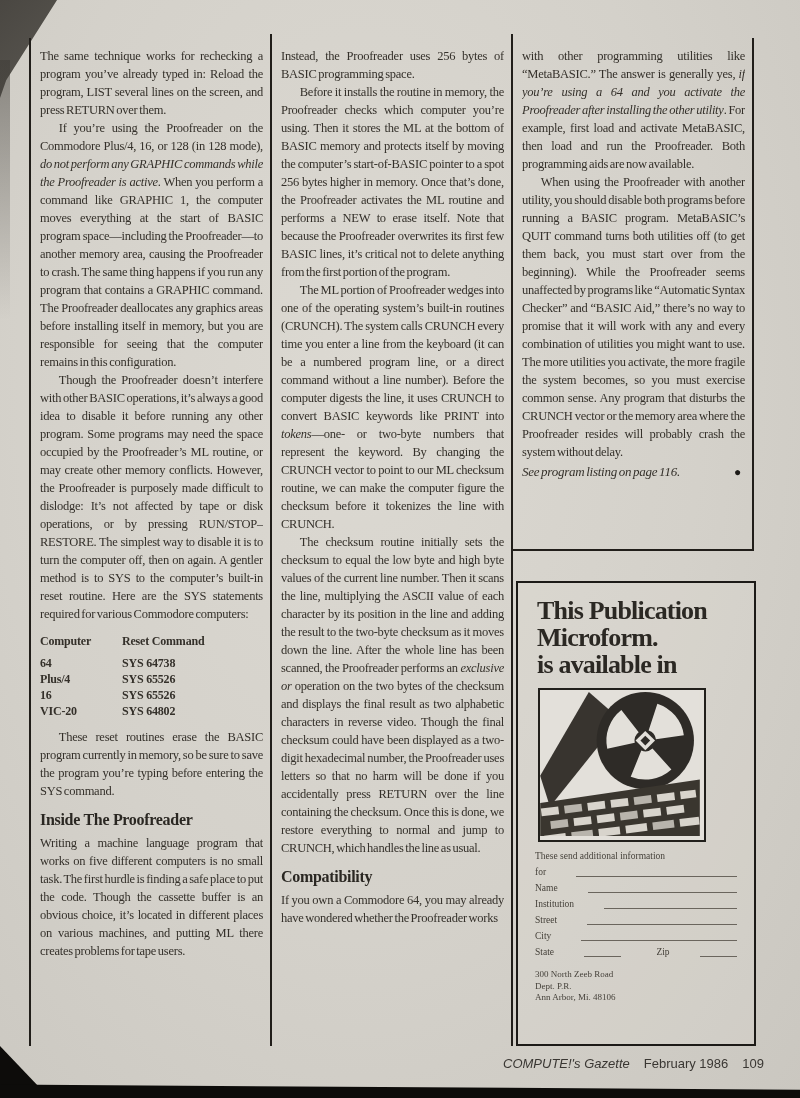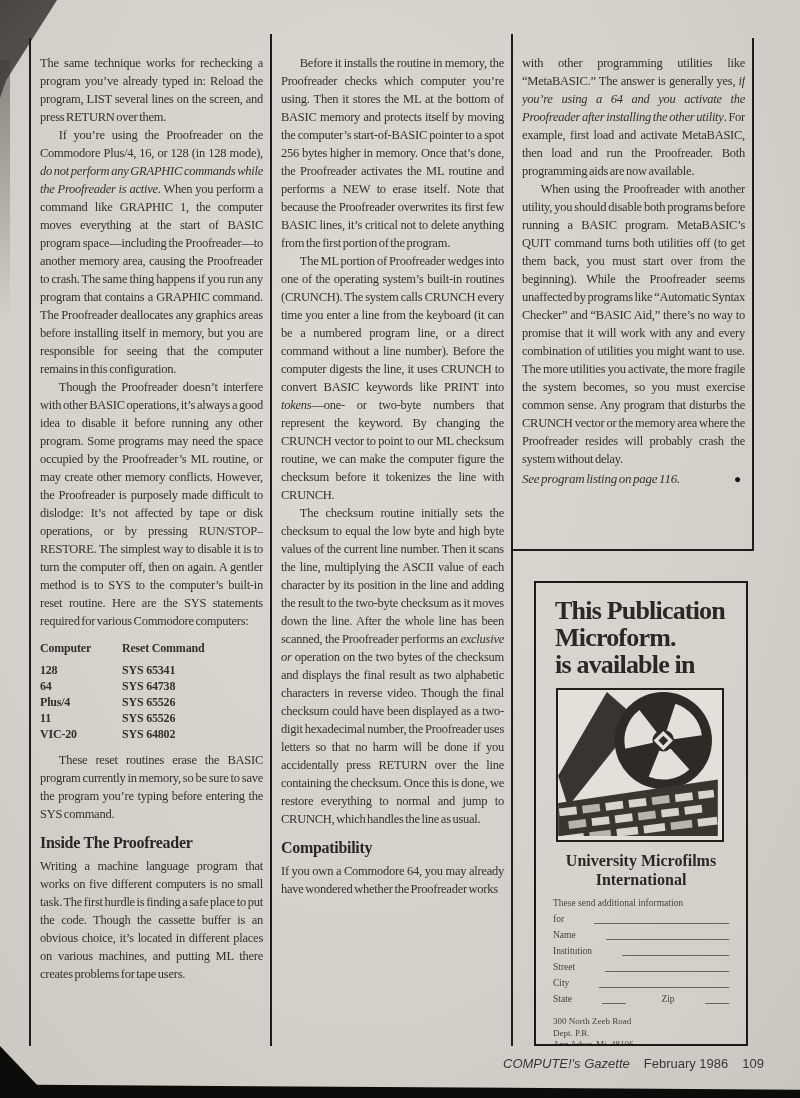--- a/index.html
+++ b/index.html
@@ -20,21 +20,21 @@
   .scan-corner-bl{position:absolute;left:0;bottom:10px;width:40px;height:42px;background:#0d0c0a;
     clip-path:polygon(0 0,100% 100%,0 100%);}
   
   .vrule{position:absolute;width:2px;background:#211e1a;}
   .rule-left{left:29px;top:38px;height:1008px;}
   .rule-d1{left:270px;top:34px;height:1012px;}
   .rule-d2{left:511px;top:34px;height:1012px;}
   .rule-right{left:752px;top:38px;height:512px;}
   .hrule{position:absolute;left:512px;top:549px;width:242px;height:2px;background:#211e1a;}
   
-  .col{position:absolute;top:54px;width:223px;text-align:justify;
+  .col{position:absolute;top:47px;width:223px;text-align:justify;
     font-size:12.5px;line-height:18px;letter-spacing:-0.25px;word-spacing:-1.2px;
     overflow:hidden;}
   .col1{left:40px;height:1012px;}
   .col2{left:281px;height:1012px;}
   .col3{left:522px;height:514px;}
   .col p{margin:0;}
   .indent{text-indent:1.5em;}
   .it{font-style:italic;}
   .subhead{font-size:16px;line-height:20px;margin:10px 0 4px 0;font-weight:bold;
     letter-spacing:-0.3px;word-spacing:0;color:#2a2722;text-align:left;}
@@ -43,21 +43,21 @@
     letter-spacing:-0.2px;word-spacing:0;text-align:left;}
   .t-head{display:flex;margin-bottom:6px;}
   .t-row{display:flex;}
   .t-c1{flex:0 0 82px;}
   .t-c2{flex:1;}
   
   .listing-note{display:flex;justify-content:space-between;align-items:center;margin-top:2px;}
   .note-text{font-style:italic;font-size:13px;}
   .end-bullet{font-size:12px;color:#1c1a17;margin-right:4px;}
   
-  .ad-box{position:absolute;left:534px;top:581px;width:214px;height:465px;
+  .ad-box{position:absolute;left:516px;top:581px;width:240px;height:465px;
     border:2px solid #1c1a17;box-sizing:border-box;padding:12px 17px 0 17px;overflow:hidden;
     background:rgba(222,219,212,0.25);}
   .ad-headline{font-weight:bold;font-size:26px;line-height:27px;letter-spacing:-0.8px;
     color:#2b2823;margin:2px 0 10px 2px;}
   .ad-image{width:164px;height:150px;border:2px solid #211f1b;margin-left:3px;background:#e3e0da;}
   .ad-company{text-align:center;font-weight:bold;font-size:16px;line-height:19px;
     color:#2b2823;margin-top:9px;}
   .ad-form{margin-top:9px;font-size:9.5px;color:#46423b;letter-spacing:0;}
   .ad-form-intro{margin-bottom:2px;}
   .f-row{display:flex;align-items:flex-end;margin-top:6px;gap:27px;}
@@ -89,47 +89,44 @@
     <p class="para"><span>The same technique works for rechecking a program you’ve already typed in: Reload the program, LIST several lines on the screen, and press RETURN over them.</span></p>
     <p class="para indent"><span>If you’re using the Proofreader on the Commodore Plus/4, 16, or 128 (in 128 mode), </span><span class="it">do not perform any GRAPHIC commands while the Proofreader is active</span><span>. When you perform a command like GRAPHIC 1, the computer moves everything at the start of BASIC program space—including the Proofreader—to another memory area, causing the Proofreader to crash. The same thing happens if you run any program that contains a GRAPHIC command. The Proofreader deallocates any graphics areas before installing itself in memory, but you are responsible for seeing that the computer remains in this configuration.</span></p>
     <p class="para indent"><span>Though the Proofreader doesn’t interfere with other BASIC operations, it’s always a good idea to disable it before running any other program. Some programs may need the space occupied by the Proofreader’s ML routine, or may create other memory conflicts. However, the Proofreader is purposely made difficult to dislodge: It’s not affected by tape or disk operations, or by pressing RUN/STOP–RESTORE. The simplest way to disable it is to turn the computer off, then on again. A gentler method is to SYS to the computer’s built-in reset routine. Here are the SYS statements required for various Commodore computers:</span></p>
     <div class="sys-table">
       <div class="t-head">
         <span class="t-c1">Computer</span>
         <span class="t-c2">Reset Command</span>
       </div>
       <div>
           <div class="t-row">
-            <span class="t-c1">128</span>
-            <span class="t-c2">SYS 65341</span>
-          </div>
-          <div class="t-row">
             <span class="t-c1">64</span>
             <span class="t-c2">SYS 64738</span>
           </div>
           <div class="t-row">
             <span class="t-c1">Plus/4</span>
             <span class="t-c2">SYS 65526</span>
           </div>
           <div class="t-row">
-            <span class="t-c1">11</span>
+            <span class="t-c1">16</span>
             <span class="t-c2">SYS 65526</span>
           </div>
           <div class="t-row">
             <span class="t-c1">VIC-20</span>
             <span class="t-c2">SYS 64802</span>
           </div>
         </div>
     </div>
     <p class="para indent"><span>These reset routines erase the BASIC program currently in memory, so be sure to save the program you’re typing before entering the SYS command.</span></p>
     <h2 class="subhead">Inside The Proofreader</h2>
     <p class="para"><span>Writing a machine language program that works on five different computers is no small task. The first hurdle is finding a safe place to put the code. Though the cassette buffer is an obvious choice, it’s located in different places on various machines, and putting ML there creates problems for tape users.</span></p>
   </div>
 
   <div class="col col2">
+    <p class="para"><span>Instead, the Proofreader uses 256 bytes of BASIC programming space.</span></p>
     <p class="para indent"><span>Before it installs the routine in memory, the Proofreader checks which computer you’re using. Then it stores the ML at the bottom of BASIC memory and protects itself by moving the computer’s start-of-BASIC pointer to a spot 256 bytes higher in memory. Once that’s done, the Proofreader activates the ML routine and performs a NEW to erase itself. Note that because the Proofreader overwrites its first few BASIC lines, it’s critical not to delete anything from the first portion of the program.</span></p>
     <p class="para indent"><span>The ML portion of Proofreader wedges into one of the operating system’s built-in routines (CRUNCH). The system calls CRUNCH every time you enter a line from the keyboard (it can be a numbered program line, or a direct command without a line number). Before the computer digests the line, it uses CRUNCH to convert BASIC keywords like PRINT into </span><span class="it">tokens</span><span>—one- or two-byte numbers that represent the keyword. By changing the CRUNCH vector to point to our ML checksum routine, we can make the computer figure the checksum before it tokenizes the line with CRUNCH.</span></p>
     <p class="para indent"><span>The checksum routine initially sets the checksum to equal the low byte and high byte values of the current line number. Then it scans the line, multiplying the ASCII value of each character by its position in the line and adding the result to the two-byte checksum as it moves down the line. After the whole line has been scanned, the Proofreader performs an </span><span class="it">exclusive or</span><span> operation on the two bytes of the checksum and displays the final result as two alphabetic characters in reverse video. Though the final checksum could have been displayed as a two-digit hexadecimal number, the Proofreader uses letters so that no harm will be done if you accidentally press RETURN over the line containing the checksum. Once this is done, we restore everything to normal and jump to CRUNCH, which handles the line as usual.</span></p>
     <h2 class="subhead">Compatibility</h2>
     <p class="para"><span>If you own a Commodore 64, you may already have wondered whether the Proofreader works</span></p>
   </div>
 
   <div class="col col3">
     <p class="para"><span>with other programming utilities like “MetaBASIC.” The answer is generally yes, </span><span class="it">if you’re using a 64 and you activate the Proofreader after installing the other utility</span><span>. For example, first load and activate MetaBASIC, then load and run the Proofreader. Both programming aids are now available.</span></p>
     <p class="para indent"><span>When using the Proofreader with another utility, you should disable both programs before running a BASIC program. MetaBASIC’s QUIT command turns both utilities off (to get them back, you must start over from the beginning). While the Proofreader seems unaffected by programs like “Automatic Syntax Checker” and “BASIC Aid,” there’s no way to promise that it will work with any and every combination of utilities you might want to use. The more utilities you activate, the more fragile the system becomes, so you must exercise common sense. Any program that disturbs the CRUNCH vector or the memory area where the Proofreader resides will probably crash the system without delay.</span></p>
@@ -172,24 +169,20 @@
             <rect x="130" y="126" width="18" height="8"></rect>
           <rect x="2" y="140" width="22" height="8"></rect>
             <rect x="30" y="140" width="22" height="8" fill="#b8b4ac"></rect>
             <rect x="58" y="140" width="22" height="8"></rect>
             <rect x="86" y="140" width="22" height="8"></rect>
             <rect x="114" y="140" width="22" height="8" fill="#b8b4ac"></rect>
             <rect x="142" y="140" width="20" height="8"></rect>
         </g>
       </svg>
     </div>
-    <div class="ad-company">
-      <div>University Microfilms</div>
-      <div>International</div>
-    </div>
     <div class="ad-form">
       <div class="ad-form-intro">These send additional information</div>
       <div>
           <div class="f-row">
             <span class="f-label">for</span>
             <span class="f-line"></span>
           </div>
           <div class="f-row">
             <span class="f-label">Name</span>
             <span class="f-line"></span>

